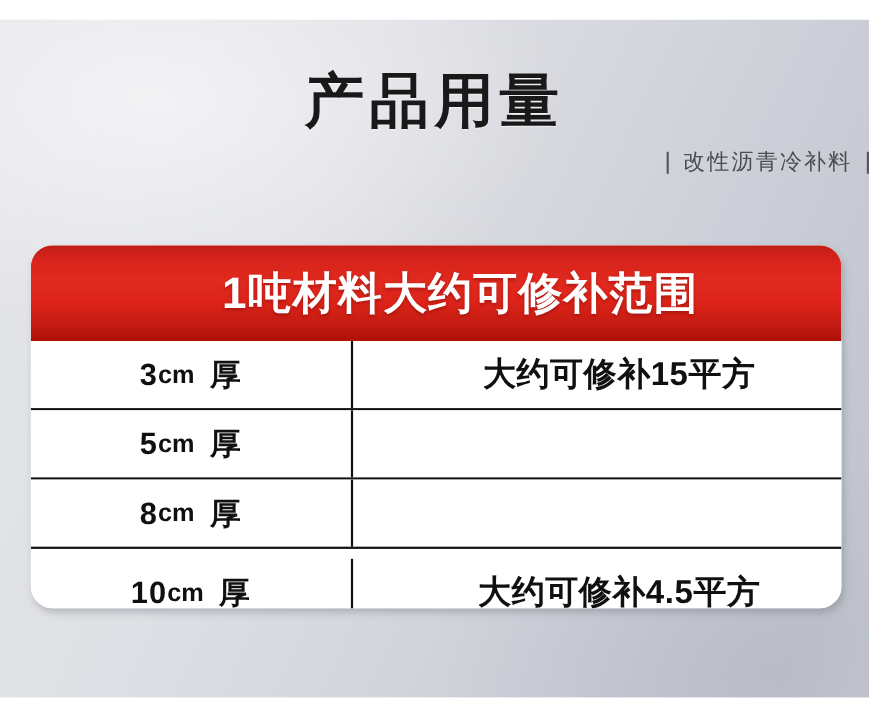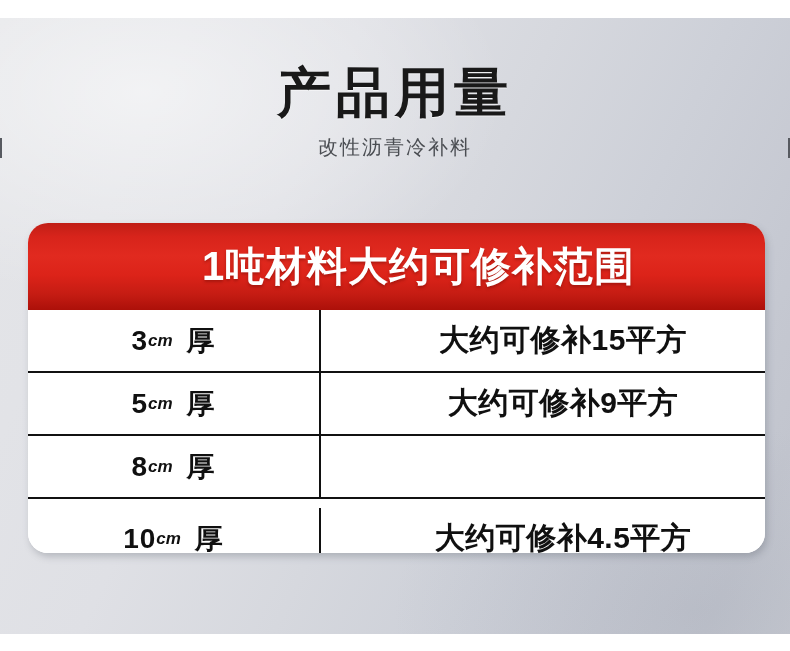--- a/index.html
+++ b/index.html
@@ -70,21 +70,21 @@
     white-space: nowrap;
   }
   .subtitle {
     margin-top: 12px;
     font-size: 20px;
     font-weight: normal;
     color: #4a4d52;
     letter-spacing: 2px;
     white-space: nowrap;
     display: flex;
-    justify-content: space-between;
+    justify-content: flex-end;
     align-items: center;
     gap: 13px;
   }
   .sub-bar {
     display: inline-block;
     width: 2px;
     height: 20px;
     background: #575a60;
   }
 
@@ -153,24 +153,23 @@
   .cell-thickness {
     width: 293px;
     border-right: 2px solid #111111;
     font-size: 28px;
     font-weight: bold;
     color: #101010;
     letter-spacing: 1px;
     white-space: nowrap;
   }
   .cell-thickness .unit {
-    font-size: 17px;
+    font-size: 23px;
     font-weight: bold;
     letter-spacing: 0;
-    font-style: italic;
   }
   .cell-thickness .gap {
     display: inline-block;
     width: 14px;
   }
   .cell-coverage {
     flex: 1;
     font-size: 30px;
     font-weight: bold;
     color: #101010;
@@ -214,21 +213,20 @@
         <div class="cell cell-coverage">大约可修补15平方</div>
       </div>
 
       <div class="row">
         <div class="cell cell-thickness">
           <span>5</span>
             <span class="unit">cm</span>
             <span class="gap"></span>
             <span>厚</span>
         </div>
-        <div class="cell cell-coverage">大约可修补9平方</div>
       </div>
 
       <div class="row">
         <div class="cell cell-thickness">
           <span>8</span>
             <span class="unit">cm</span>
             <span class="gap"></span>
             <span>厚</span>
         </div>
       </div>

